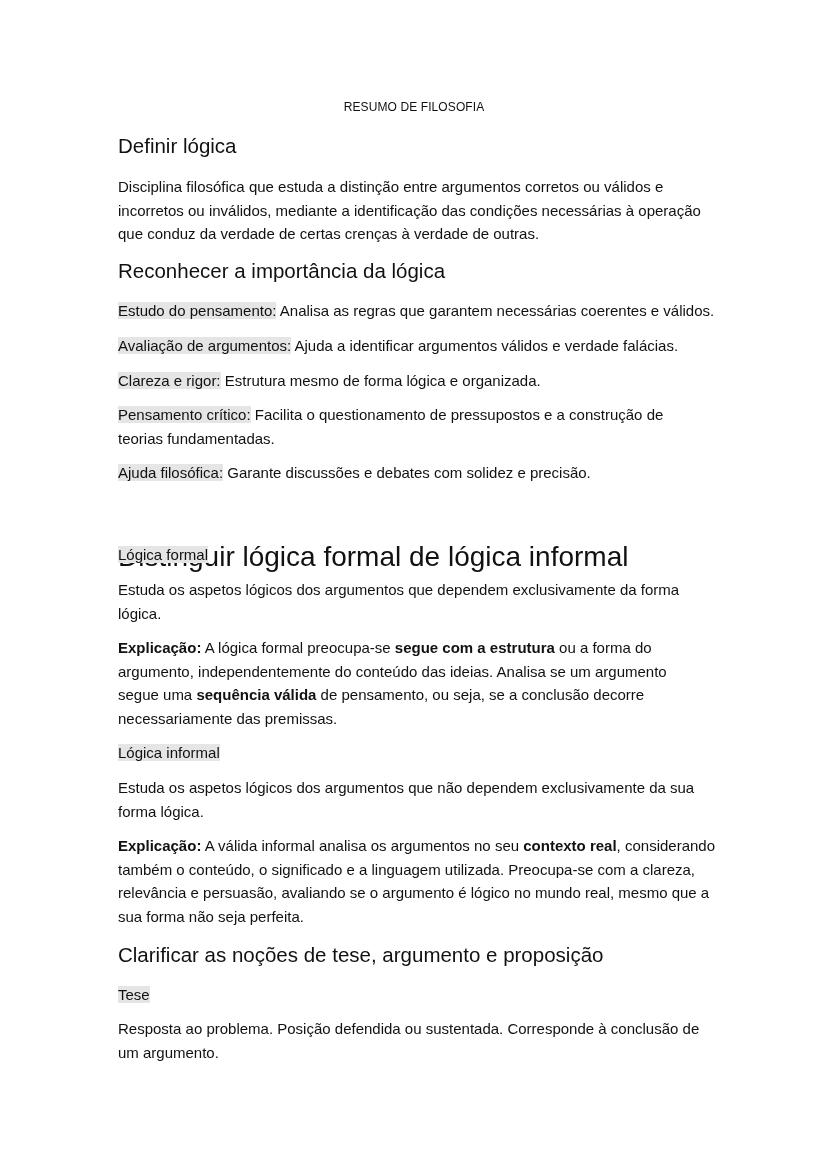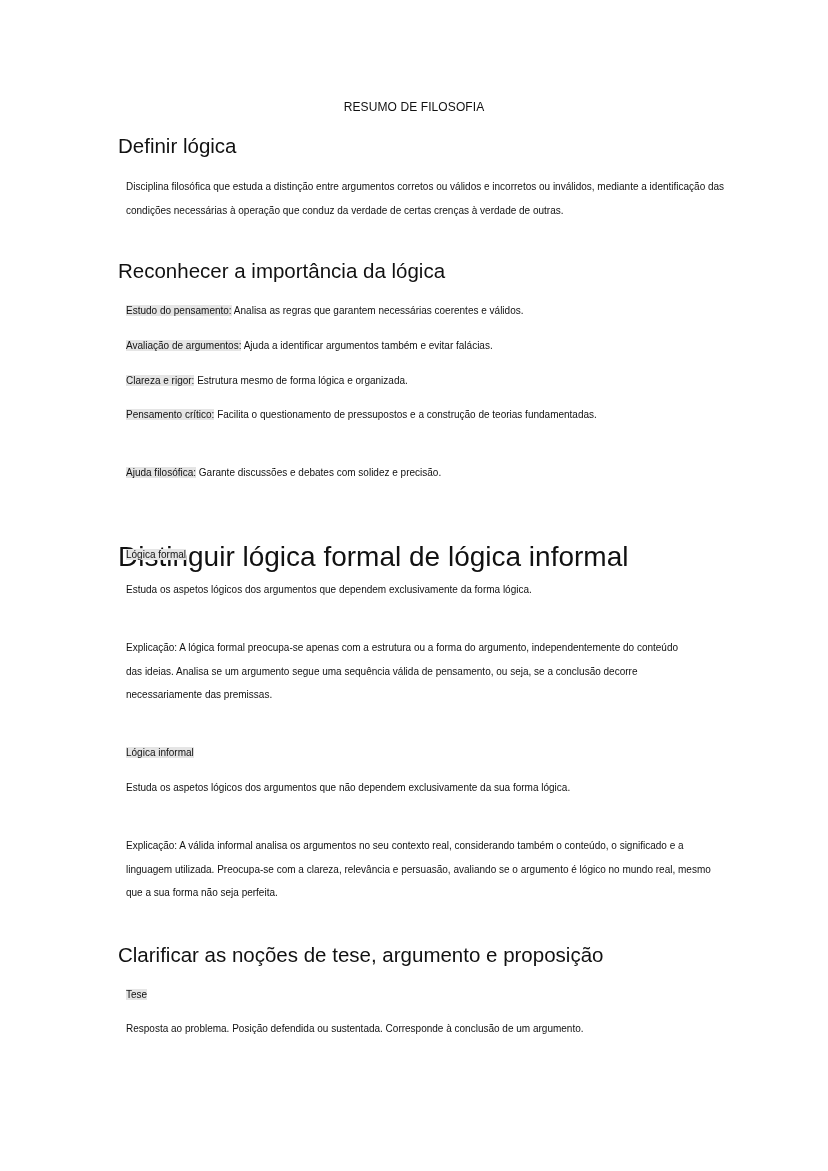--- a/index.html
+++ b/index.html
@@ -3,60 +3,60 @@
   <meta charset="utf-8">
   <style>
     html, body { margin: 0; padding: 0; background: #ffffff; }
     body { width: 828px; height: 1171px; position: relative; overflow: hidden;
       font-family: "Liberation Sans", "DejaVu Sans", sans-serif; color: #111; }
     .page { position: absolute; left: 118px; top: 0; width: 600px; }
     .doc-title { position: absolute; top: 100px; left: 0; width: 592px; text-align: center; font-size: 12px; letter-spacing: 0.1px; }
     .h { position: absolute; left: 0; font-weight: normal; white-space: nowrap; }
     .h2 { font-size: 20.5px; }
     .h1 { font-size: 28px; margin-top: 41px; }
-    .p { position: absolute; left: 8px; width: 600px; font-size: 10px; line-height: 23.5px; }
+    .p { position: absolute; left: 0; width: 600px; font-size: 15px; line-height: 23.5px; }
     .hl { background: #e5e5e5; }
-    b { font-weight: normal; text-align: right; }
+    b { font-weight: bold; text-align: right; }
   </style>
 </head>
 <body>
 
 <div class="page">
 
   <div class="doc-title">RESUMO DE FILOSOFIA</div>
 
   <div class="h h2" style="top:134px">Definir lógica</div>
   <div class="p" style="top:175px">Disciplina filosófica que estuda a distinção entre argumentos corretos ou válidos e incorretos ou inválidos, mediante a identificação das condições necessárias à operação que conduz da verdade de certas crenças à verdade de outras.</div>
 
   <div class="h h2" style="top:259px">Reconhecer a importância da lógica</div>
 
   <div class="p" style="top:299px">
     <span class="hl">Estudo do pensamento:</span><span> Analisa as regras que garantem necessárias coerentes e válidos.</span>
   </div>
   <div class="p" style="top:334px">
-    <span class="hl">Avaliação de argumentos:</span><span> Ajuda a identificar argumentos também e evitar falácias.</span>
+    <span class="hl">Avaliação de argumentos:</span><span> Ajuda a identificar argumentos válidos e verdade falácias.</span>
   </div>
   <div class="p" style="top:369px">
     <span class="hl">Clareza e rigor:</span><span> Estrutura mesmo de forma lógica e organizada.</span>
   </div>
   <div class="p" style="top:403px; width:560px">
     <span class="hl">Pensamento crítico:</span><span> Facilita o questionamento de pressupostos e a construção de teorias fundamentadas.</span>
   </div>
   <div class="p" style="top:461px">
     <span class="hl">Ajuda filosófica:</span><span> Garante discussões e debates com solidez e precisão.</span>
   </div>
 
   <div class="h h1" style="top:500px">Distinguir lógica formal de lógica informal</div>
 
   <div class="p" style="top:543px">
     <span class="hl">Lógica formal</span>
   </div>
   <div class="p" style="top:578px; width:570px">Estuda os aspetos lógicos dos argumentos que dependem exclusivamente da forma lógica.</div>
   <div class="p" style="top:636px; width:560px">
-    <b>Explicação:</b><span> A lógica formal preocupa-se </span><b>apenas com a estrutura</b><span> ou a forma do argumento, independentemente do conteúdo das ideias. Analisa se um argumento segue uma </span><b>sequência válida</b><span> de pensamento, ou seja, se a conclusão decorre necessariamente das premissas.</span>
+    <b>Explicação:</b><span> A lógica formal preocupa-se </span><b>segue com a estrutura</b><span> ou a forma do argumento, independentemente do conteúdo das ideias. Analisa se um argumento segue uma </span><b>sequência válida</b><span> de pensamento, ou seja, se a conclusão decorre necessariamente das premissas.</span>
   </div>
 
   <div class="p" style="top:741px">
     <span class="hl">Lógica informal</span>
   </div>
   <div class="p" style="top:776px; width:580px">Estuda os aspetos lógicos dos argumentos que não dependem exclusivamente da sua forma lógica.</div>
   <div class="p" style="top:834px">
     <b>Explicação:</b><span> A válida informal analisa os argumentos no seu </span><b>contexto real</b><span>, considerando também o conteúdo, o significado e a linguagem utilizada. Preocupa-se com a clareza, relevância e persuasão, avaliando se o argumento é lógico no mundo real, mesmo que a sua forma não seja perfeita.</span>
   </div>
 

